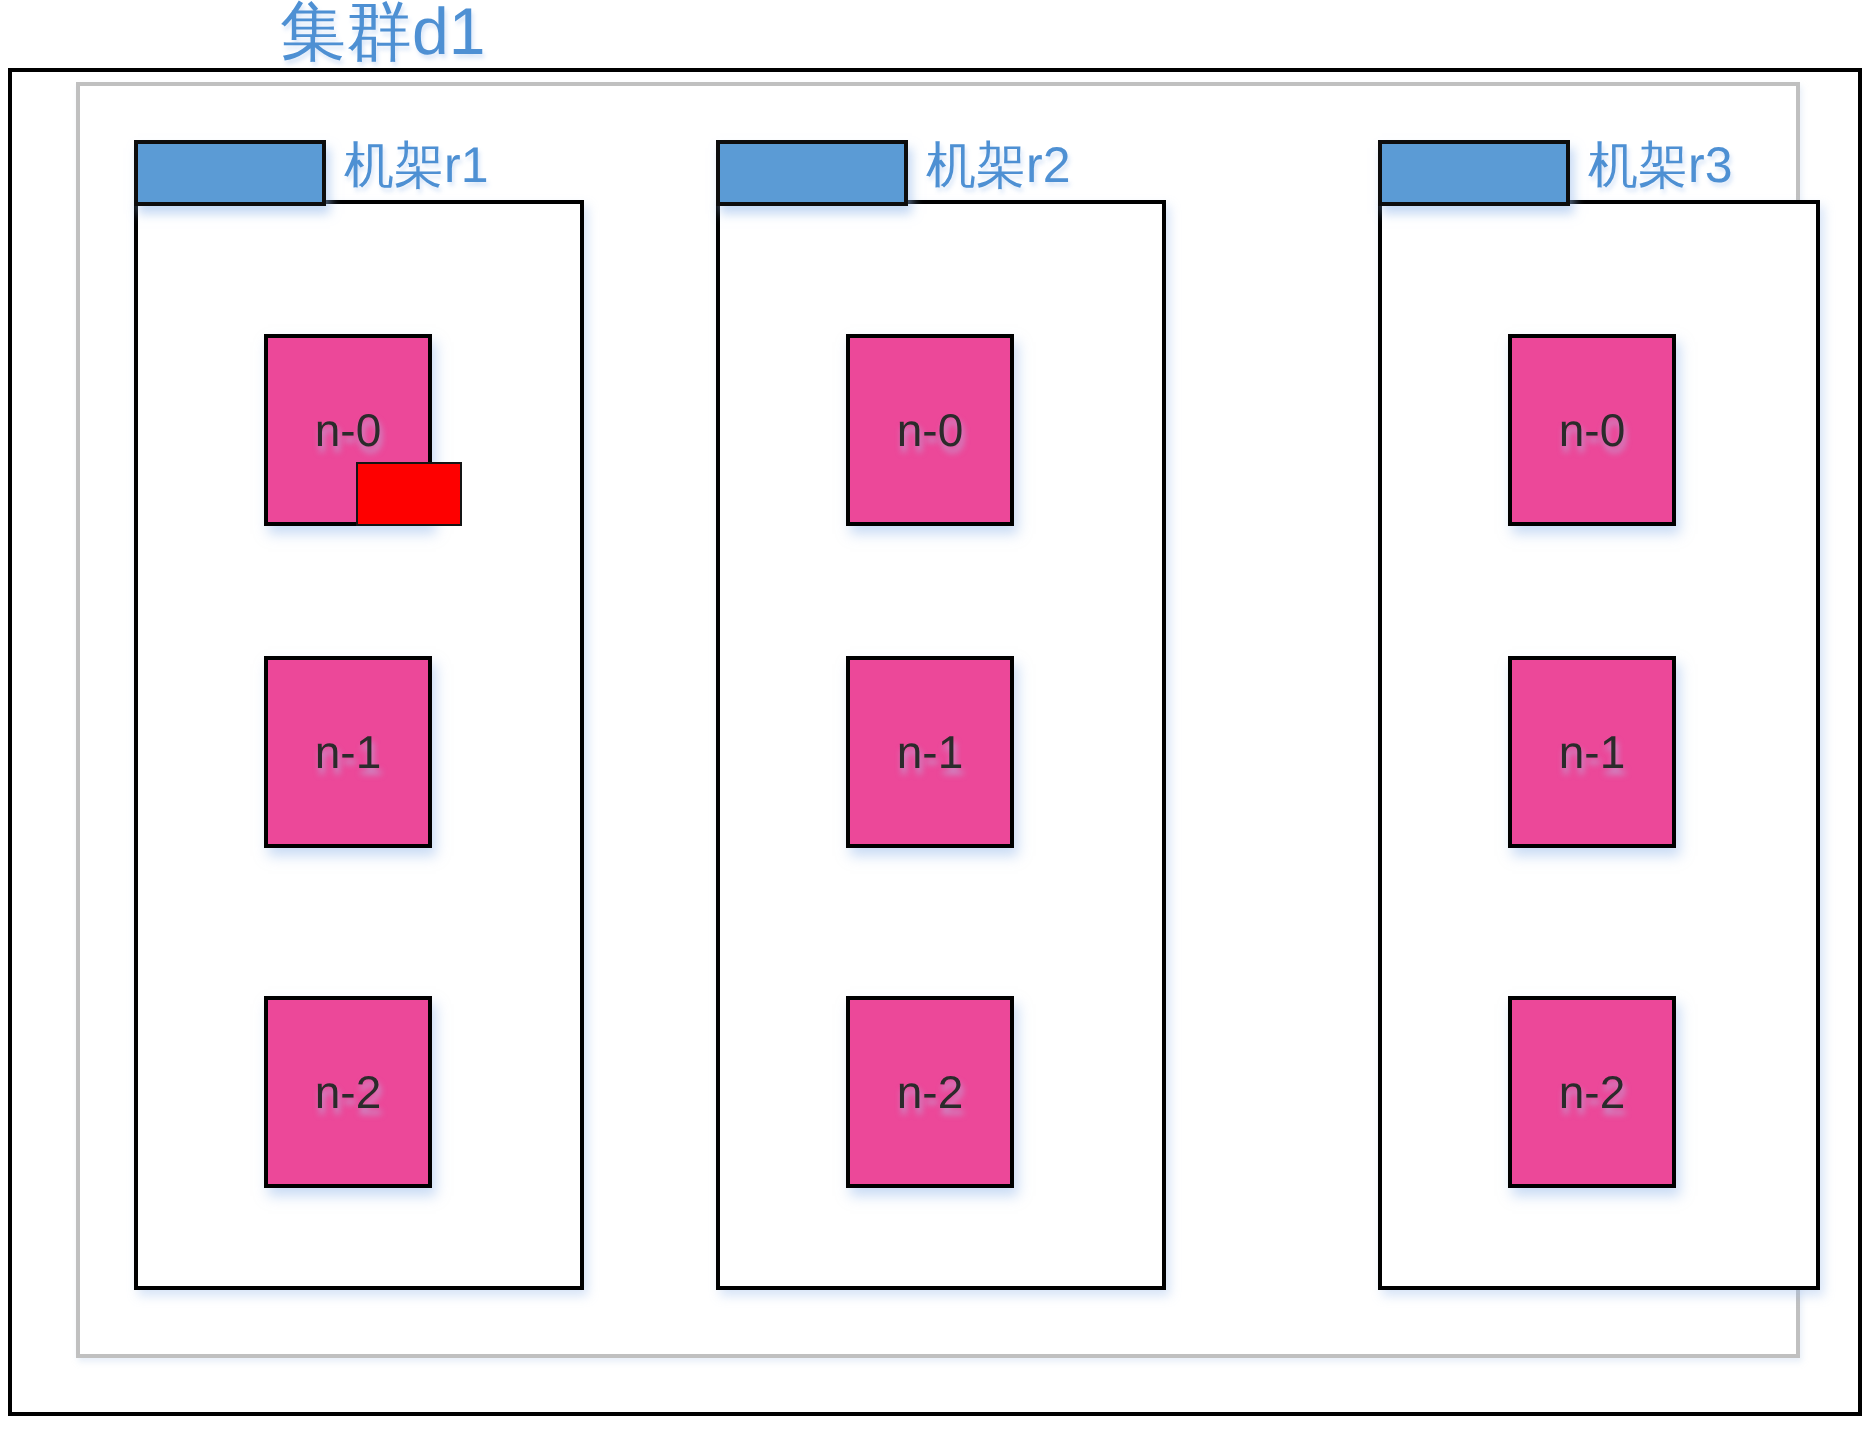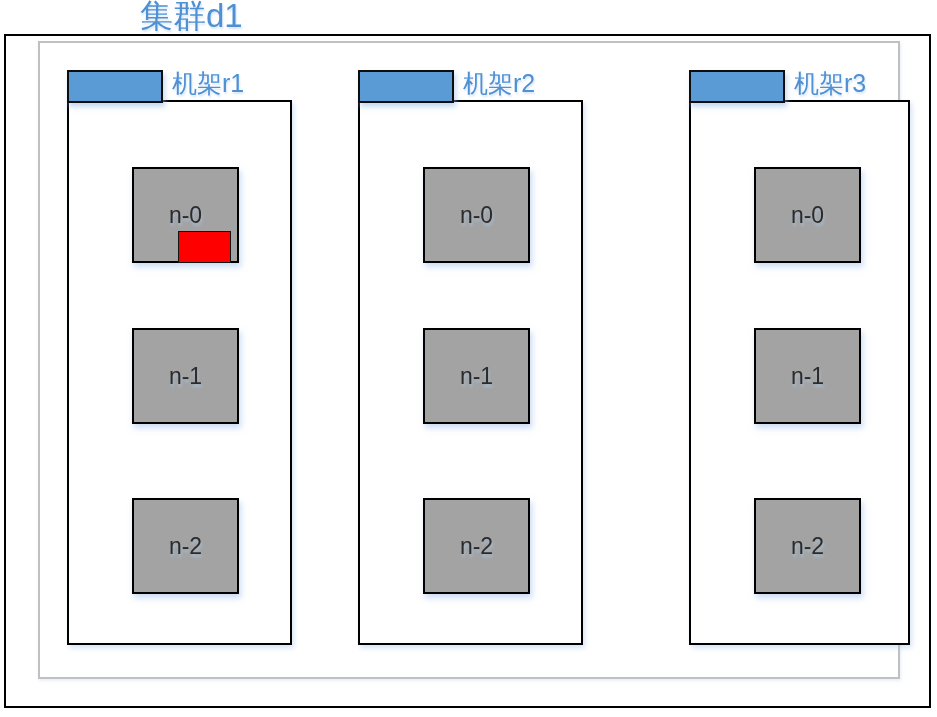--- a/index.html
+++ b/index.html
@@ -86,24 +86,24 @@
     line-height: 33px;
     color: #4e90d3;
     text-shadow: 1px 2px 2px rgba(170, 200, 240, 0.45);
     white-space: nowrap;
   }
 
   
   .node {
     position: absolute;
     left: 63px;
-    width: 107px;
+    width: 84px;
     height: 96px;
     border: 2px solid #000000;
-    background: #a3a3a3;
+    background: #ec4899;
     display: flex;
     align-items: center;
     justify-content: center;
     box-shadow: 2px 4px 6px rgba(150, 185, 235, 0.5);
   }
   .node-0 { top: 65px; }
   .node-1 { top: 226px; }
   .node-2 { top: 396px; }
 
   .node-label {

